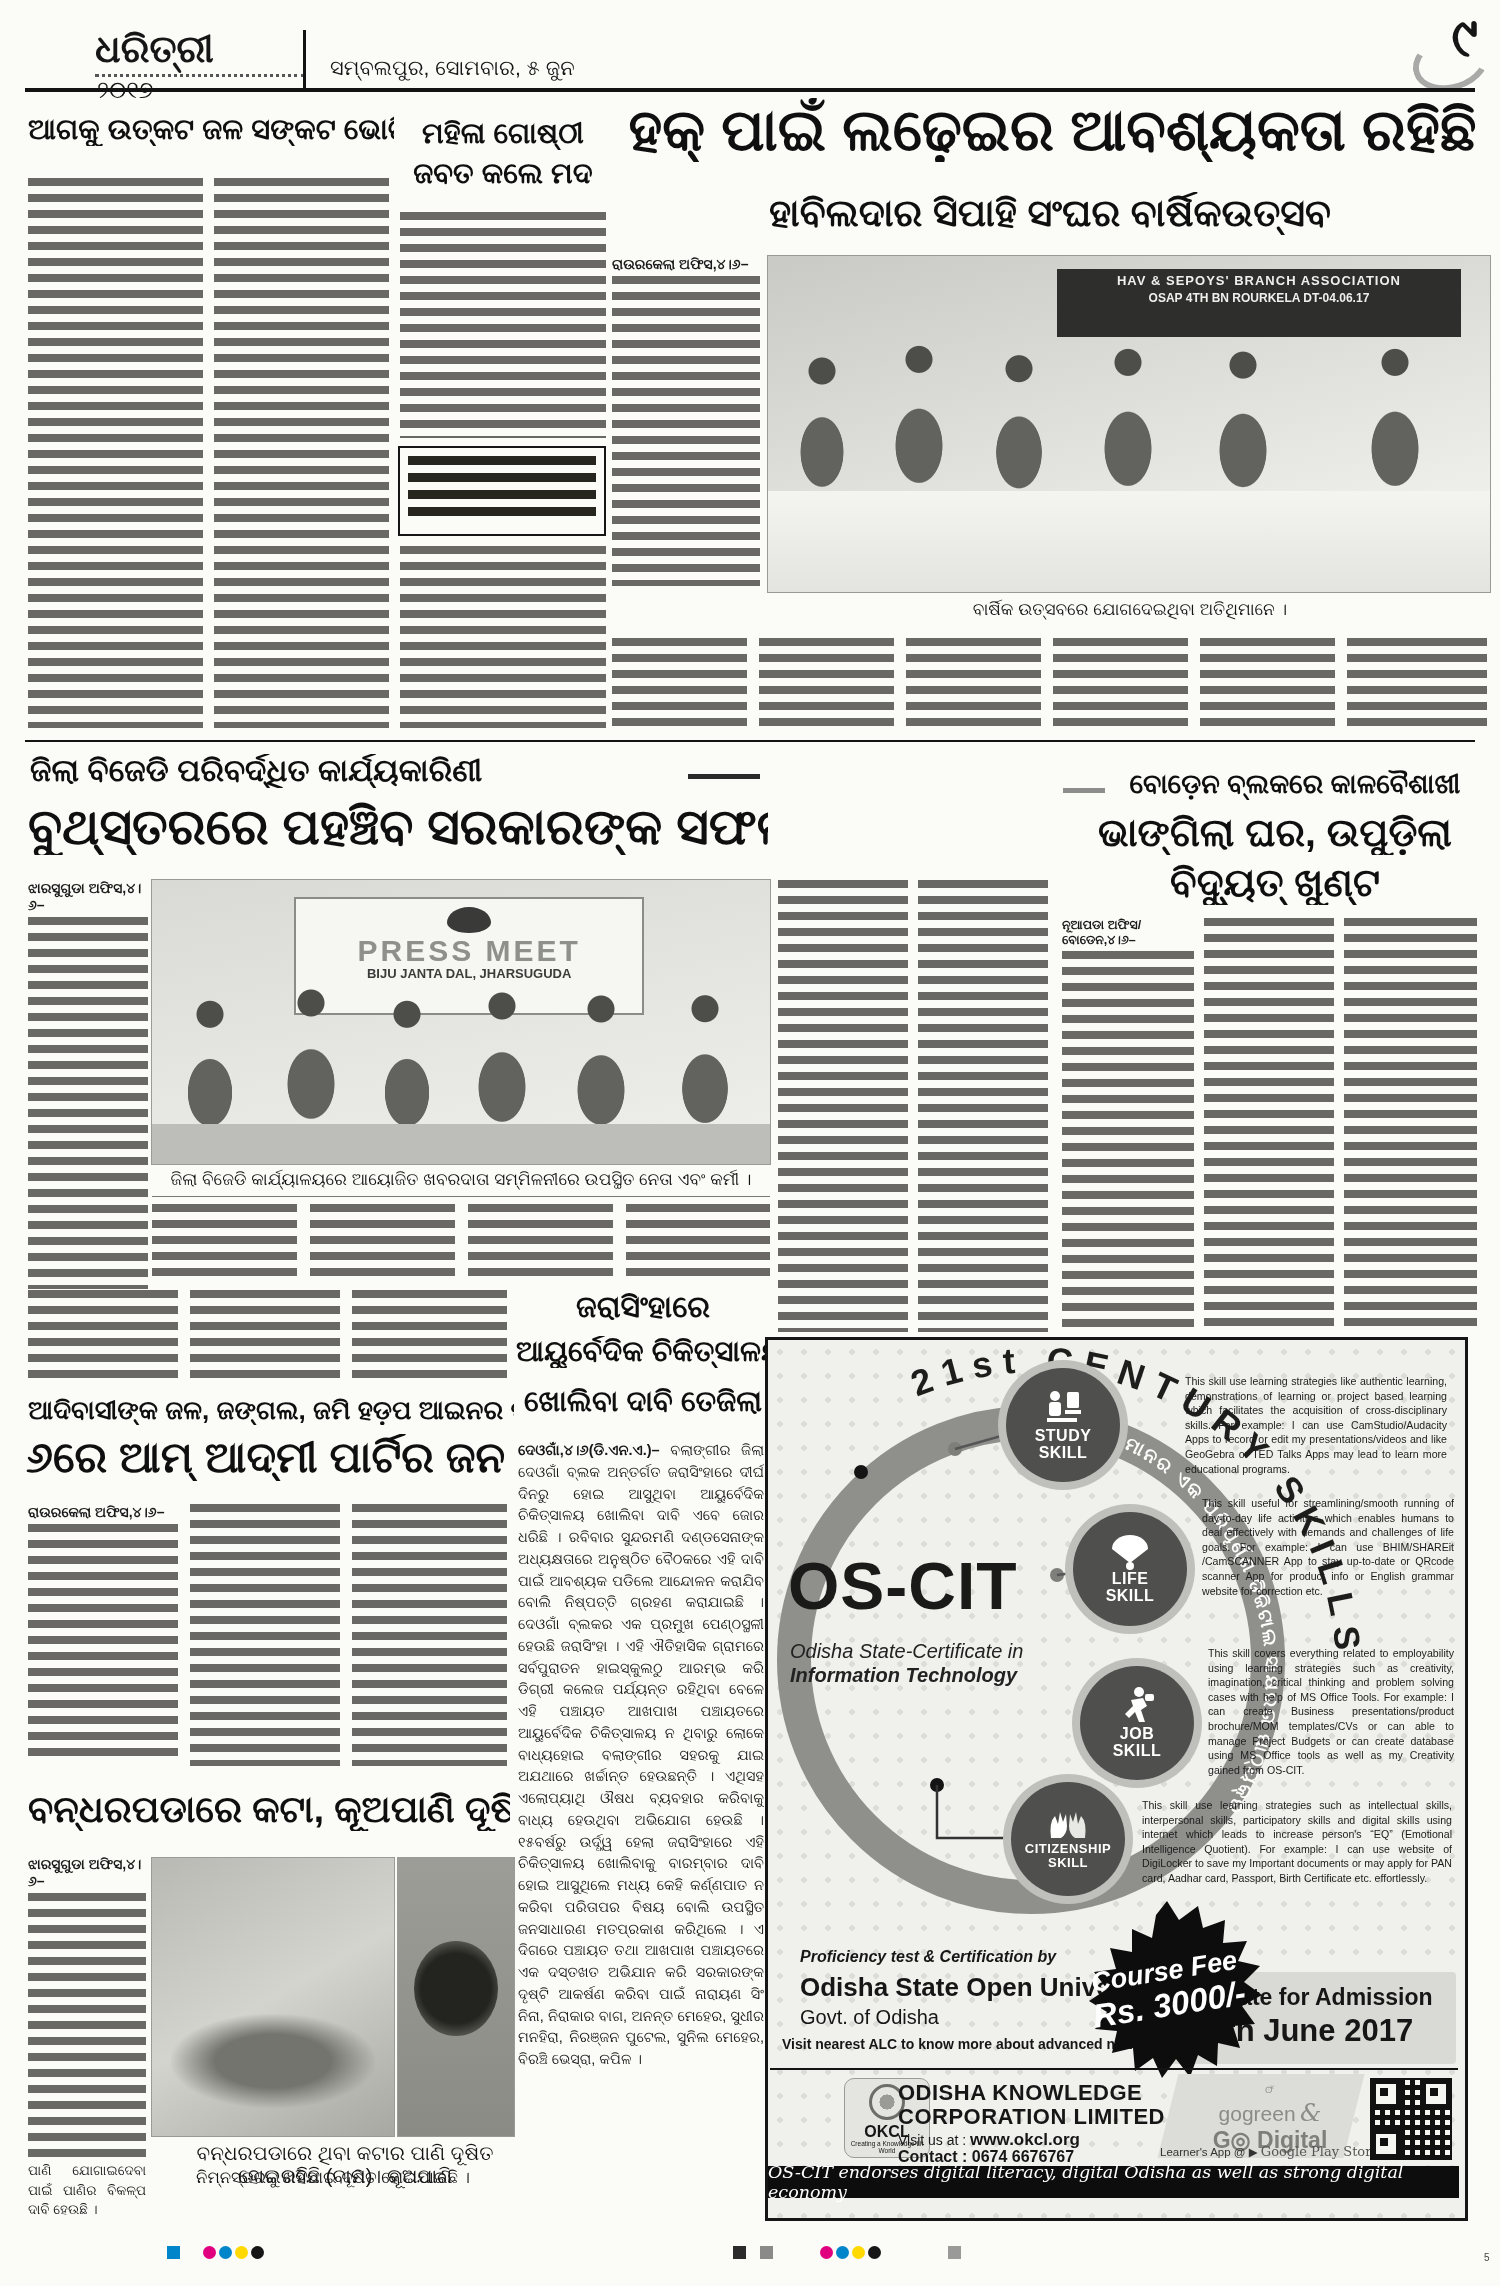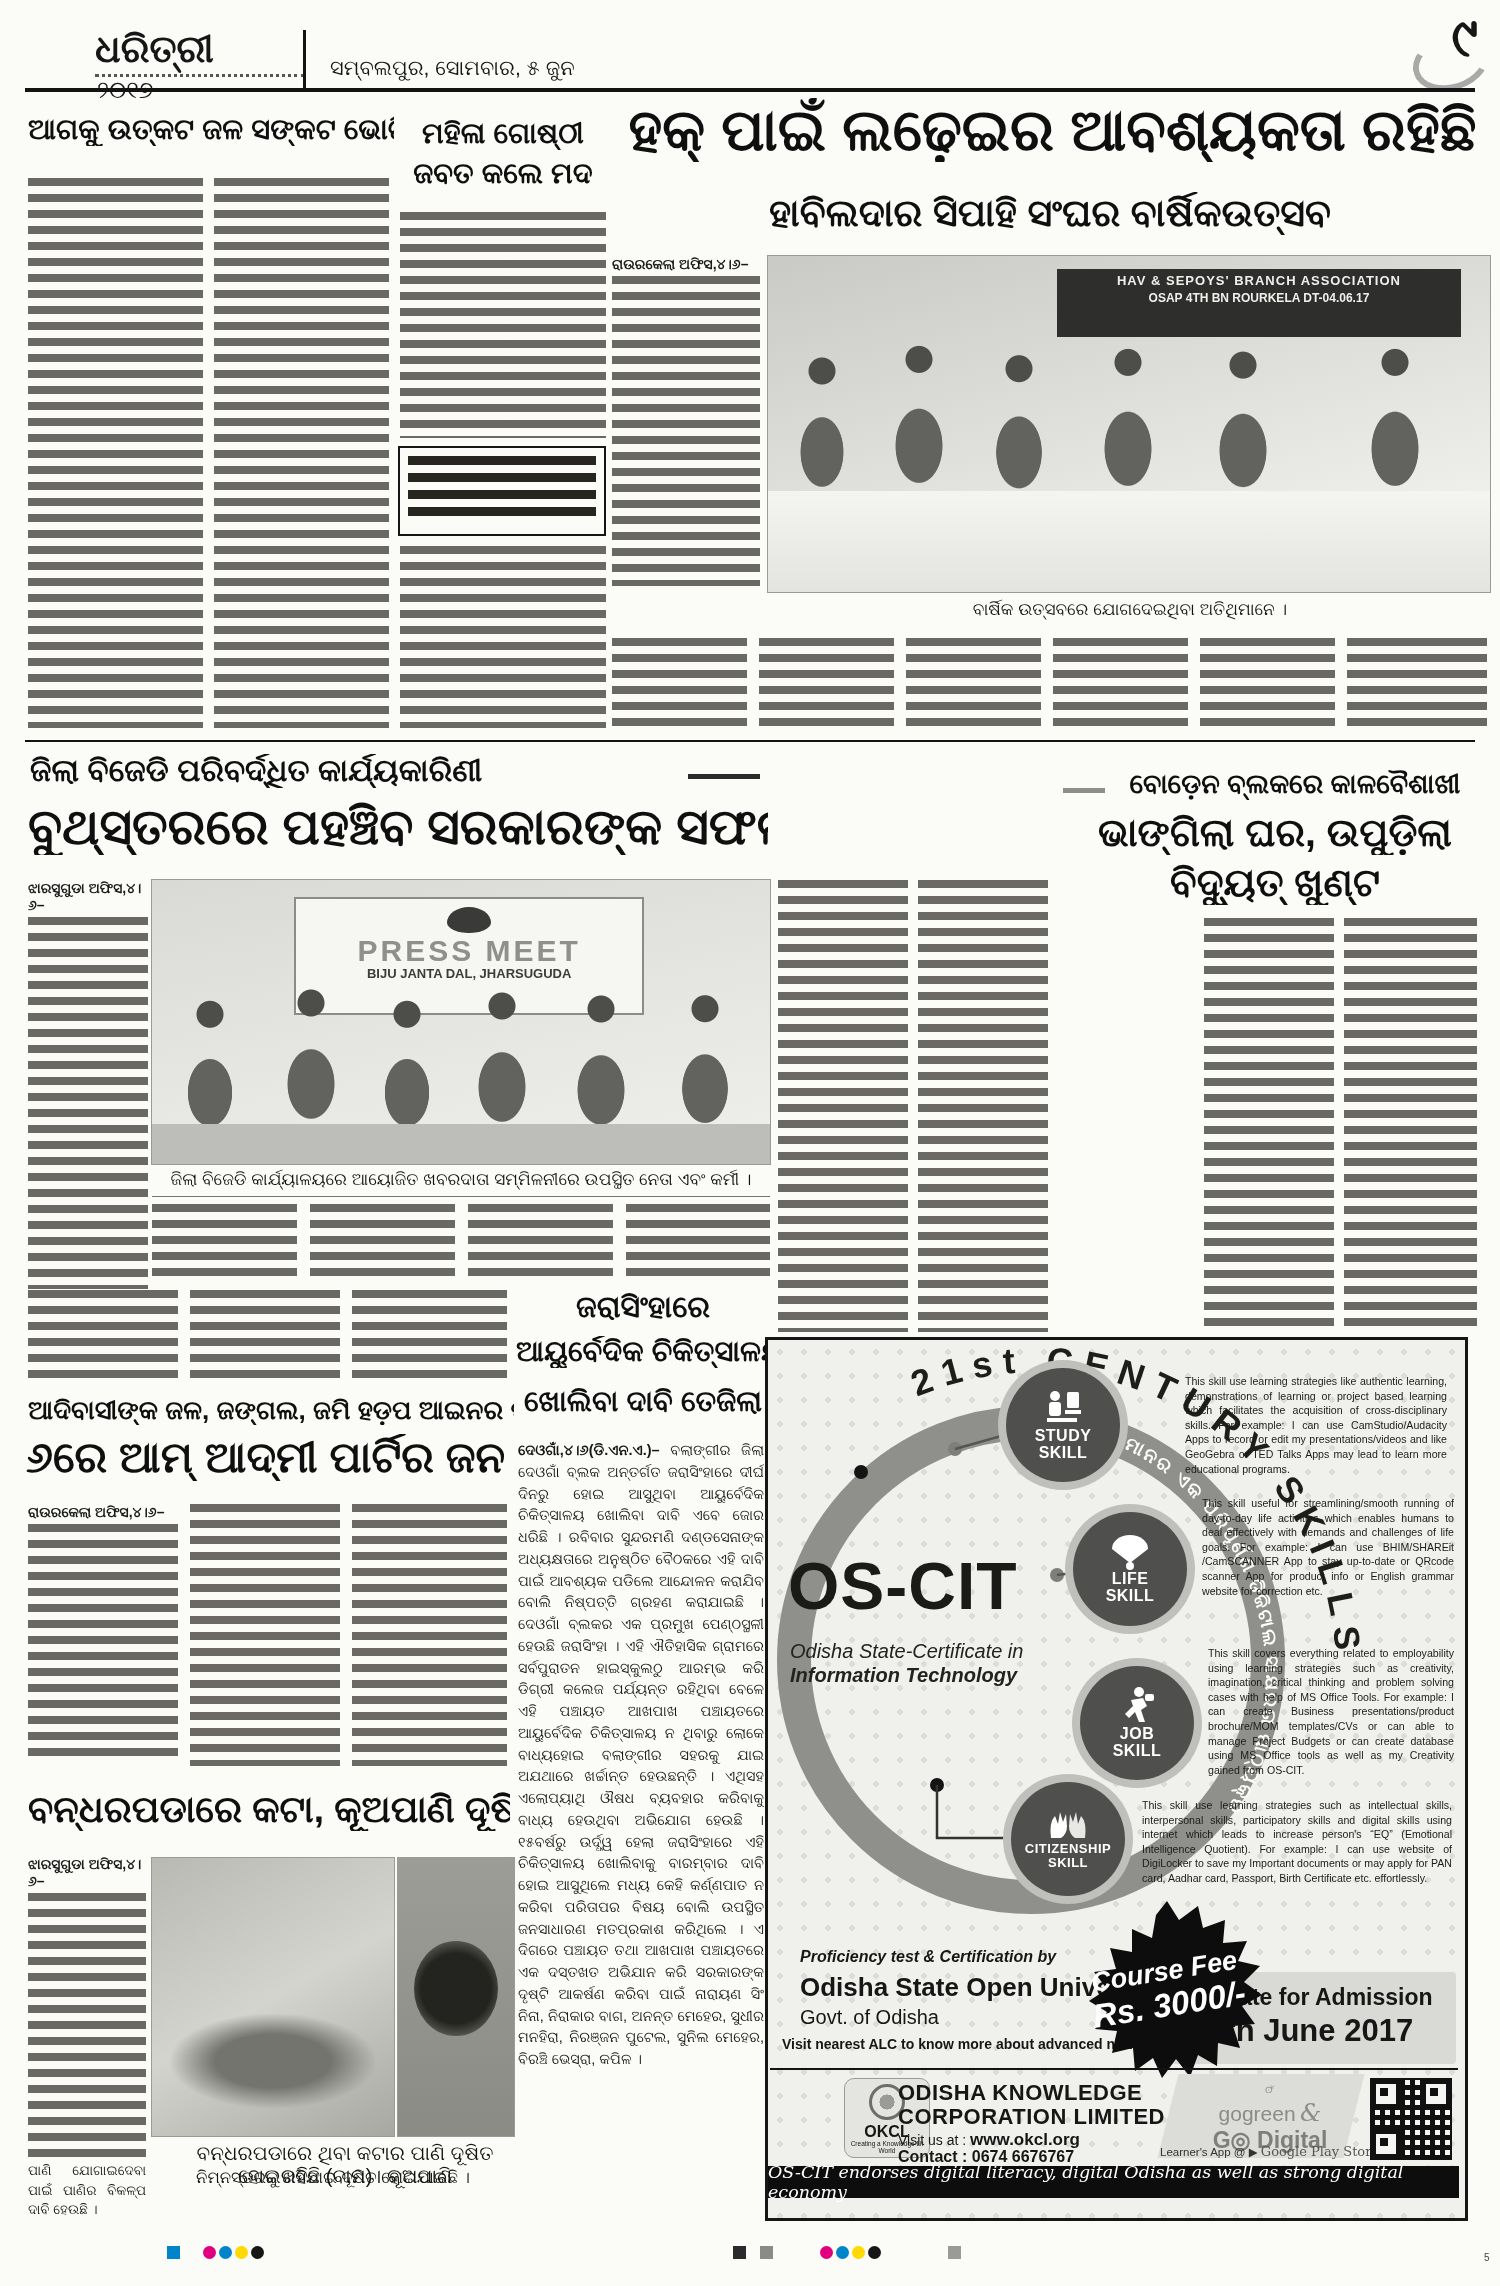--- a/index.html
+++ b/index.html
@@ -119,20 +119,24 @@
   <div class="abs fill" style="left:28px;top:1290px;width:150px;height:94px;"></div>
   <div class="abs fill" style="left:190px;top:1290px;width:150px;height:94px;"></div>
   <div class="abs fill" style="left:352px;top:1290px;width:155px;height:94px;"></div>
   <div class="abs fill" style="left:778px;top:880px;width:130px;height:452px;"></div>
   <div class="abs fill" style="left:918px;top:880px;width:130px;height:452px;"></div>
 
   <div class="abs" style="left:1063px;top:788px;width:42px;height:5px;background:#8d8d8b;"></div>
   <div class="abs hl ctr" style="left:1110px;top:770px;width:370px;font-size:27px;font-weight:700;">ବୋଡ଼େନ ବ୍ଲକରେ କାଳବୈଶାଖୀ</div>
   <div class="abs hl ctr" style="left:1072px;top:812px;width:406px;font-size:39px;">ଭାଙ୍ଗିଲା ଘର, ଉପୁଡ଼ିଲା</div>
   <div class="abs hl ctr" style="left:1072px;top:862px;width:406px;font-size:39px;">ବିଦ୍ୟୁତ୍ ଖୁଣ୍ଟ</div>
+  <div class="abs" style="left:1062px;top:918px;width:132px;height:414px;">
+    <div class="dl" style="font-size:12.5px;">ନୂଆପଡା ଅଫିସ/ବୋଡେନ,୪।୬–</div>
+    <div class="fill" style="height:380px;"></div>
+  </div>
   <div class="abs fill" style="left:1204px;top:918px;width:130px;height:414px;"></div>
   <div class="abs fill" style="left:1344px;top:918px;width:133px;height:414px;"></div>
 
   <div class="abs hl" style="left:28px;top:1396px;width:486px;font-size:26px;font-weight:600;">ଆଦିବାସୀଙ୍କ ଜଳ, ଜଙ୍ଗଲ, ଜମି ହଡ଼ପ ଆଇନର ପ୍ରତିବାଦ</div>
   <div class="abs hl" style="left:26px;top:1434px;width:490px;font-size:43px;">୬ରେ ଆମ୍ ଆଦ୍‌ମୀ ପାର୍ଟିର ଜନ ଆନ୍ଦୋଳନ</div>
   <div class="abs" style="left:28px;top:1504px;width:150px;height:262px;">
     <div class="dl">ରାଉରକେଲା ଅଫିସ,୪।୬–</div>
     <div class="fill" style="height:234px;"></div>
   </div>
   <div class="abs fill" style="left:190px;top:1504px;width:150px;height:262px;"></div>

